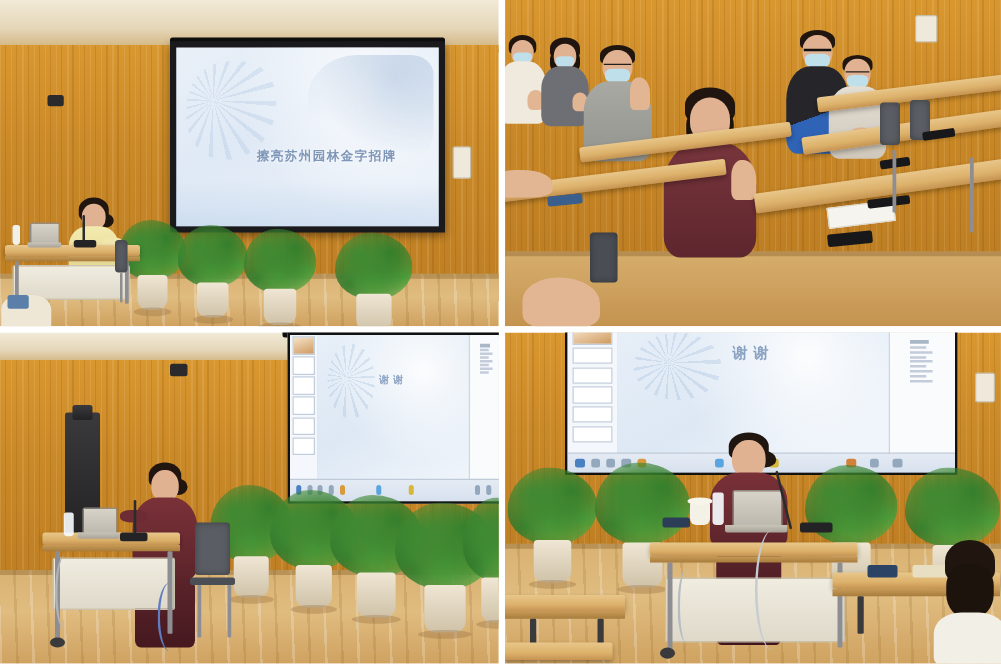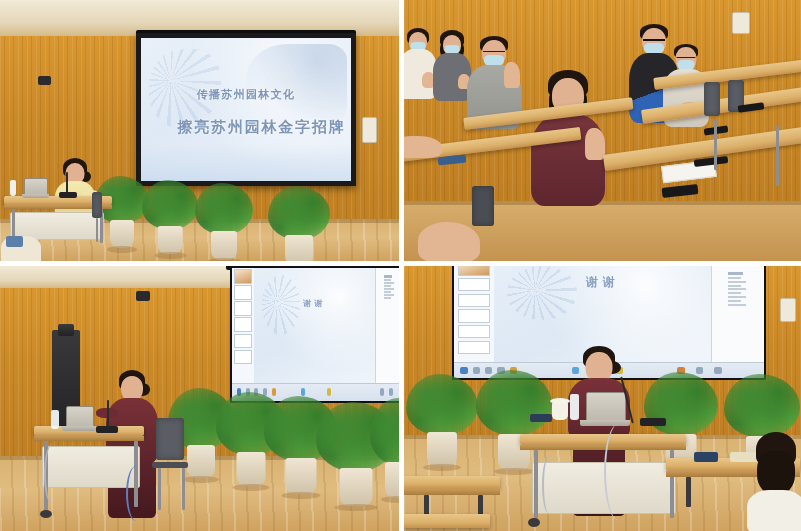--- a/index.html
+++ b/index.html
@@ -276,22 +276,21 @@
 
       <div class="wall-cam" style="left:38px;top:76px;width:13px;height:9px;"></div>
       <div class="outlet" style="left:362px;top:117px;width:13px;height:24px;"></div>
 
       <div class="roller" style="left:136px;top:30px;width:220px;height:9px;"></div>
       <div class="screen-frame" style="left:136px;top:33px;width:220px;height:153px;">
         <div class="screen-face">
           <div class="leaf-motif"></div>
           <div class="pagoda"></div>
           <div class="water"></div>
-          <div class="slide-text" style="top:34%;font-size:11px;">传播苏州园林文化</div>
-          <div class="slide-text" style="top:56%;font-size:15px;margin-left:31px;">擦亮苏州园林金字招牌</div>
+          <div class="slide-text" style="top:56%;font-size:10px;margin-left:31px;">擦亮苏州园林金字招牌</div>
         </div>
       </div>
 
       <div class="plant" style="left:95px;top:176px;width:54px;height:72px;">
         <div class="foliage" style="top:0;width:54px;height:48px;"></div>
         <div class="pot" style="width:24px;height:28px;"></div>
       </div>
       <div class="plant" style="left:142px;top:180px;width:56px;height:74px;">
         <div class="foliage" style="top:0;width:56px;height:50px;"></div>
         <div class="pot" style="width:25px;height:28px;"></div>

